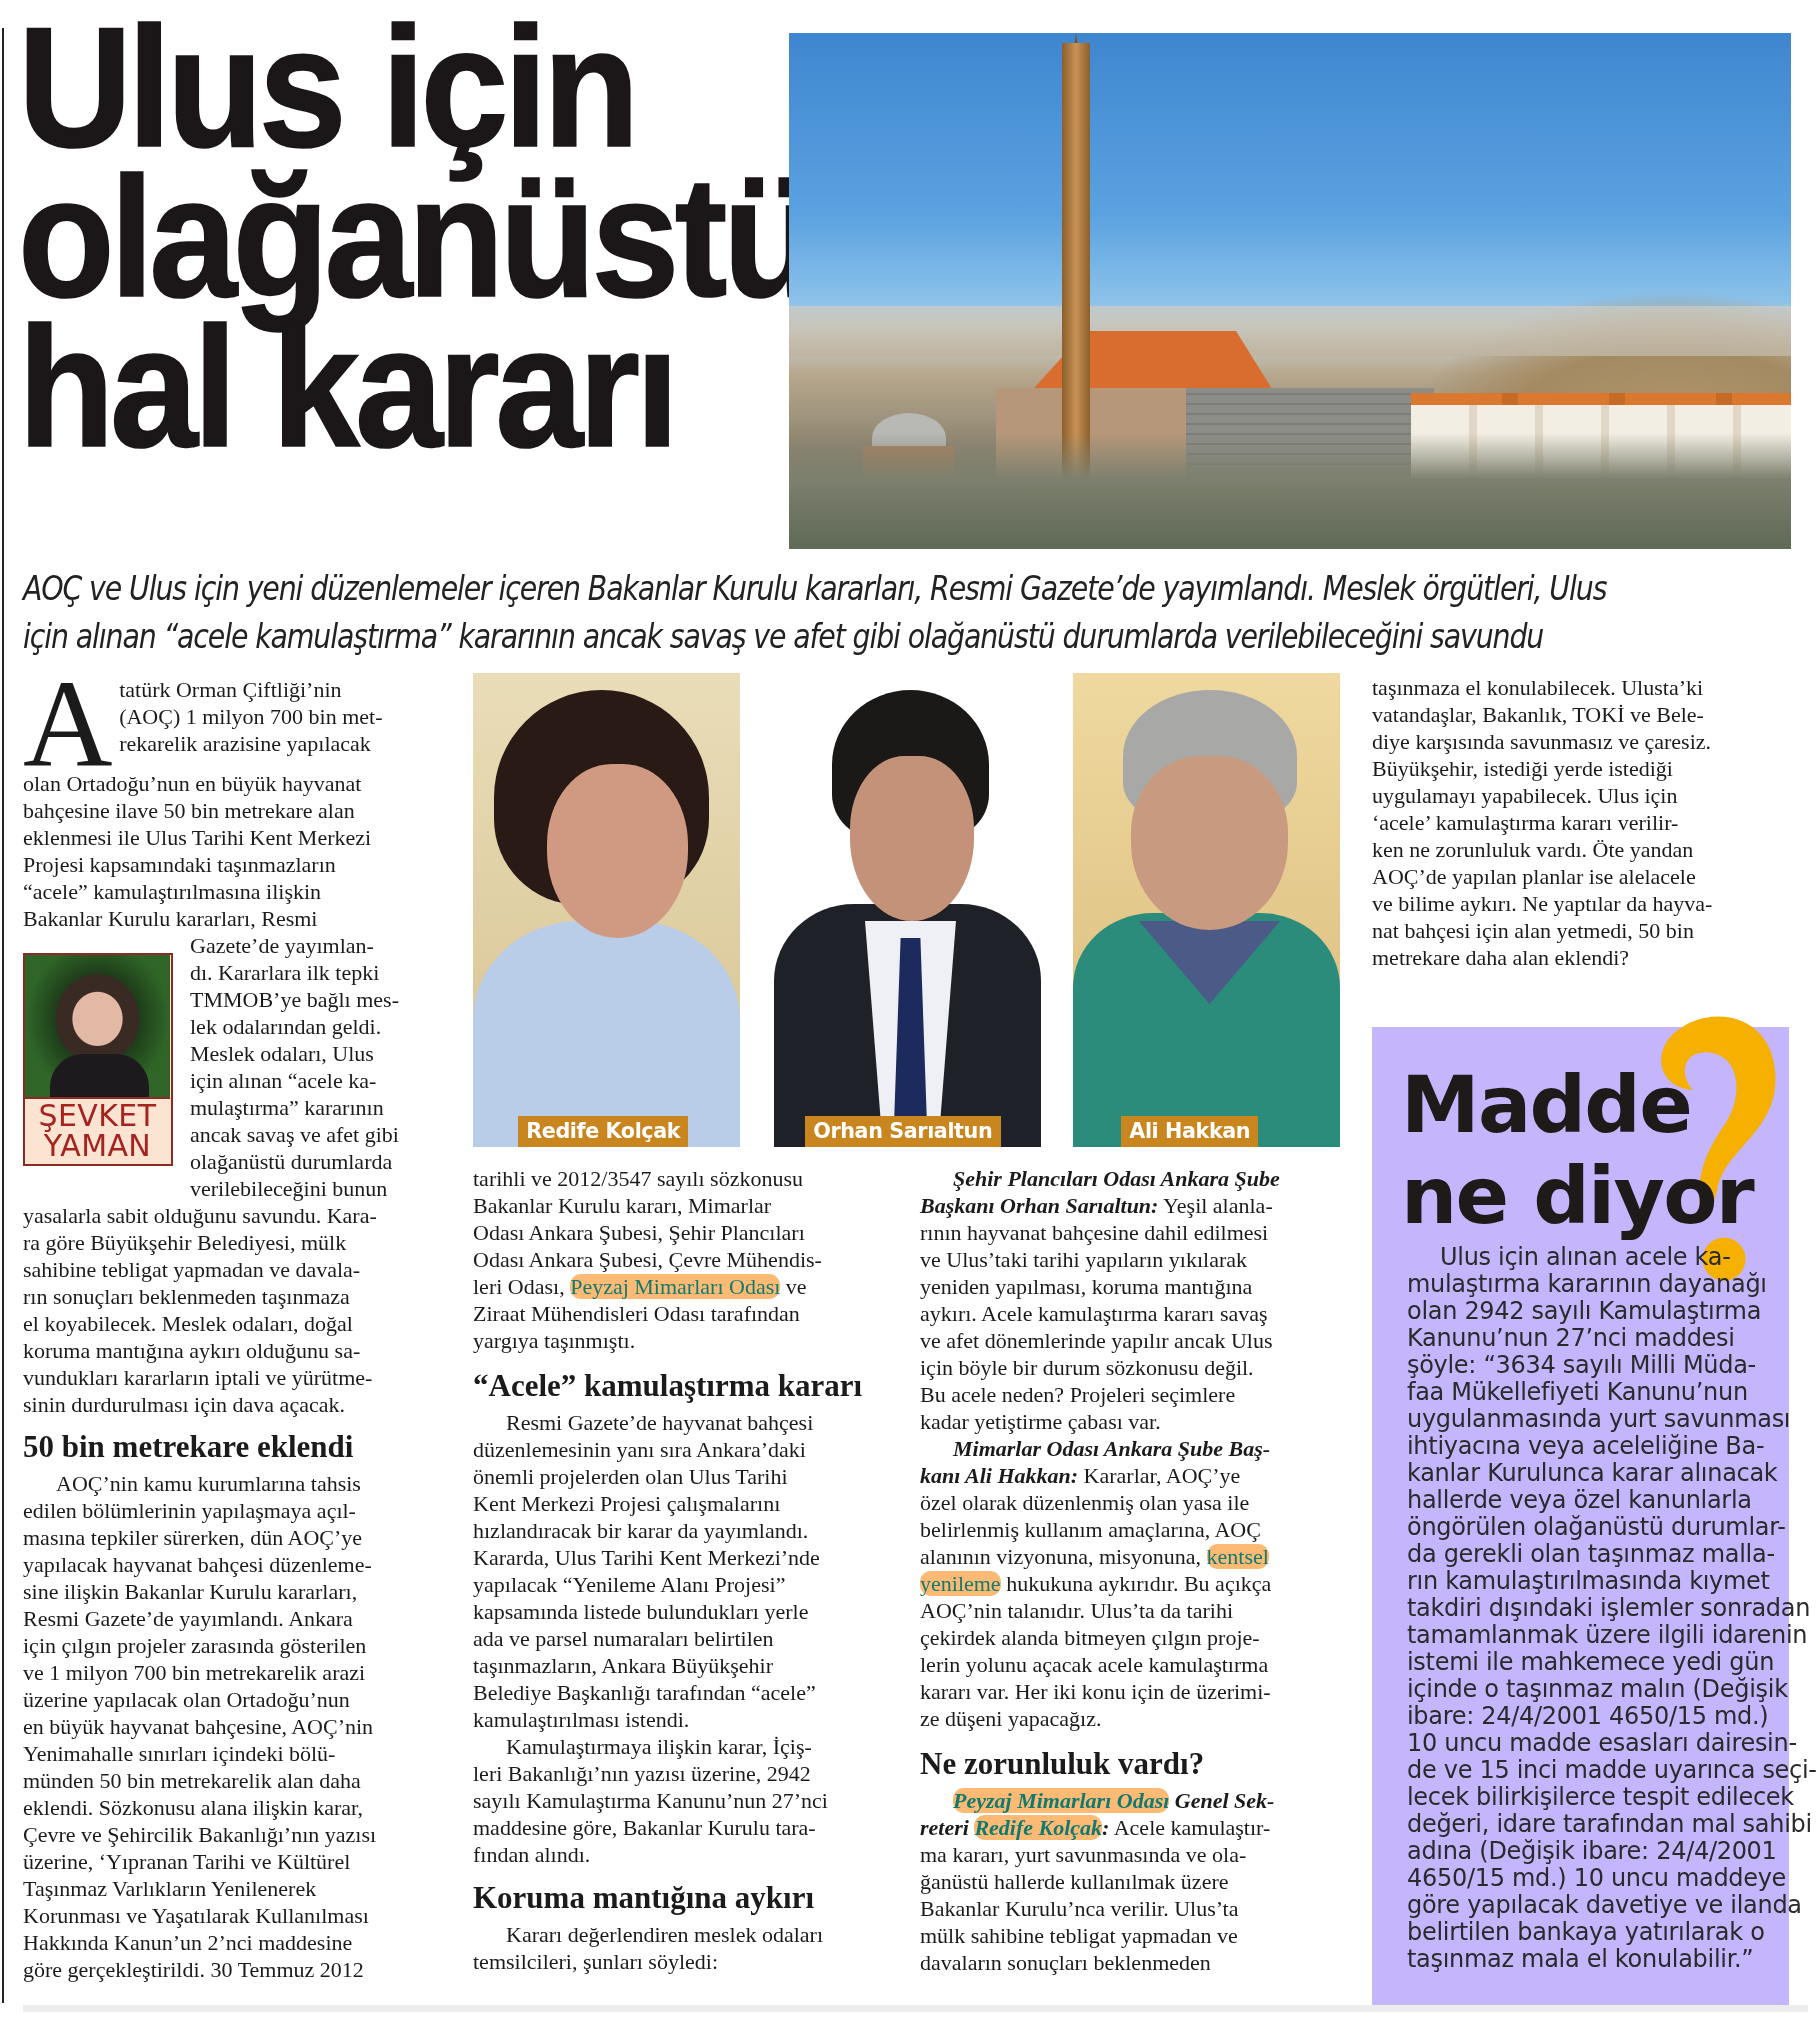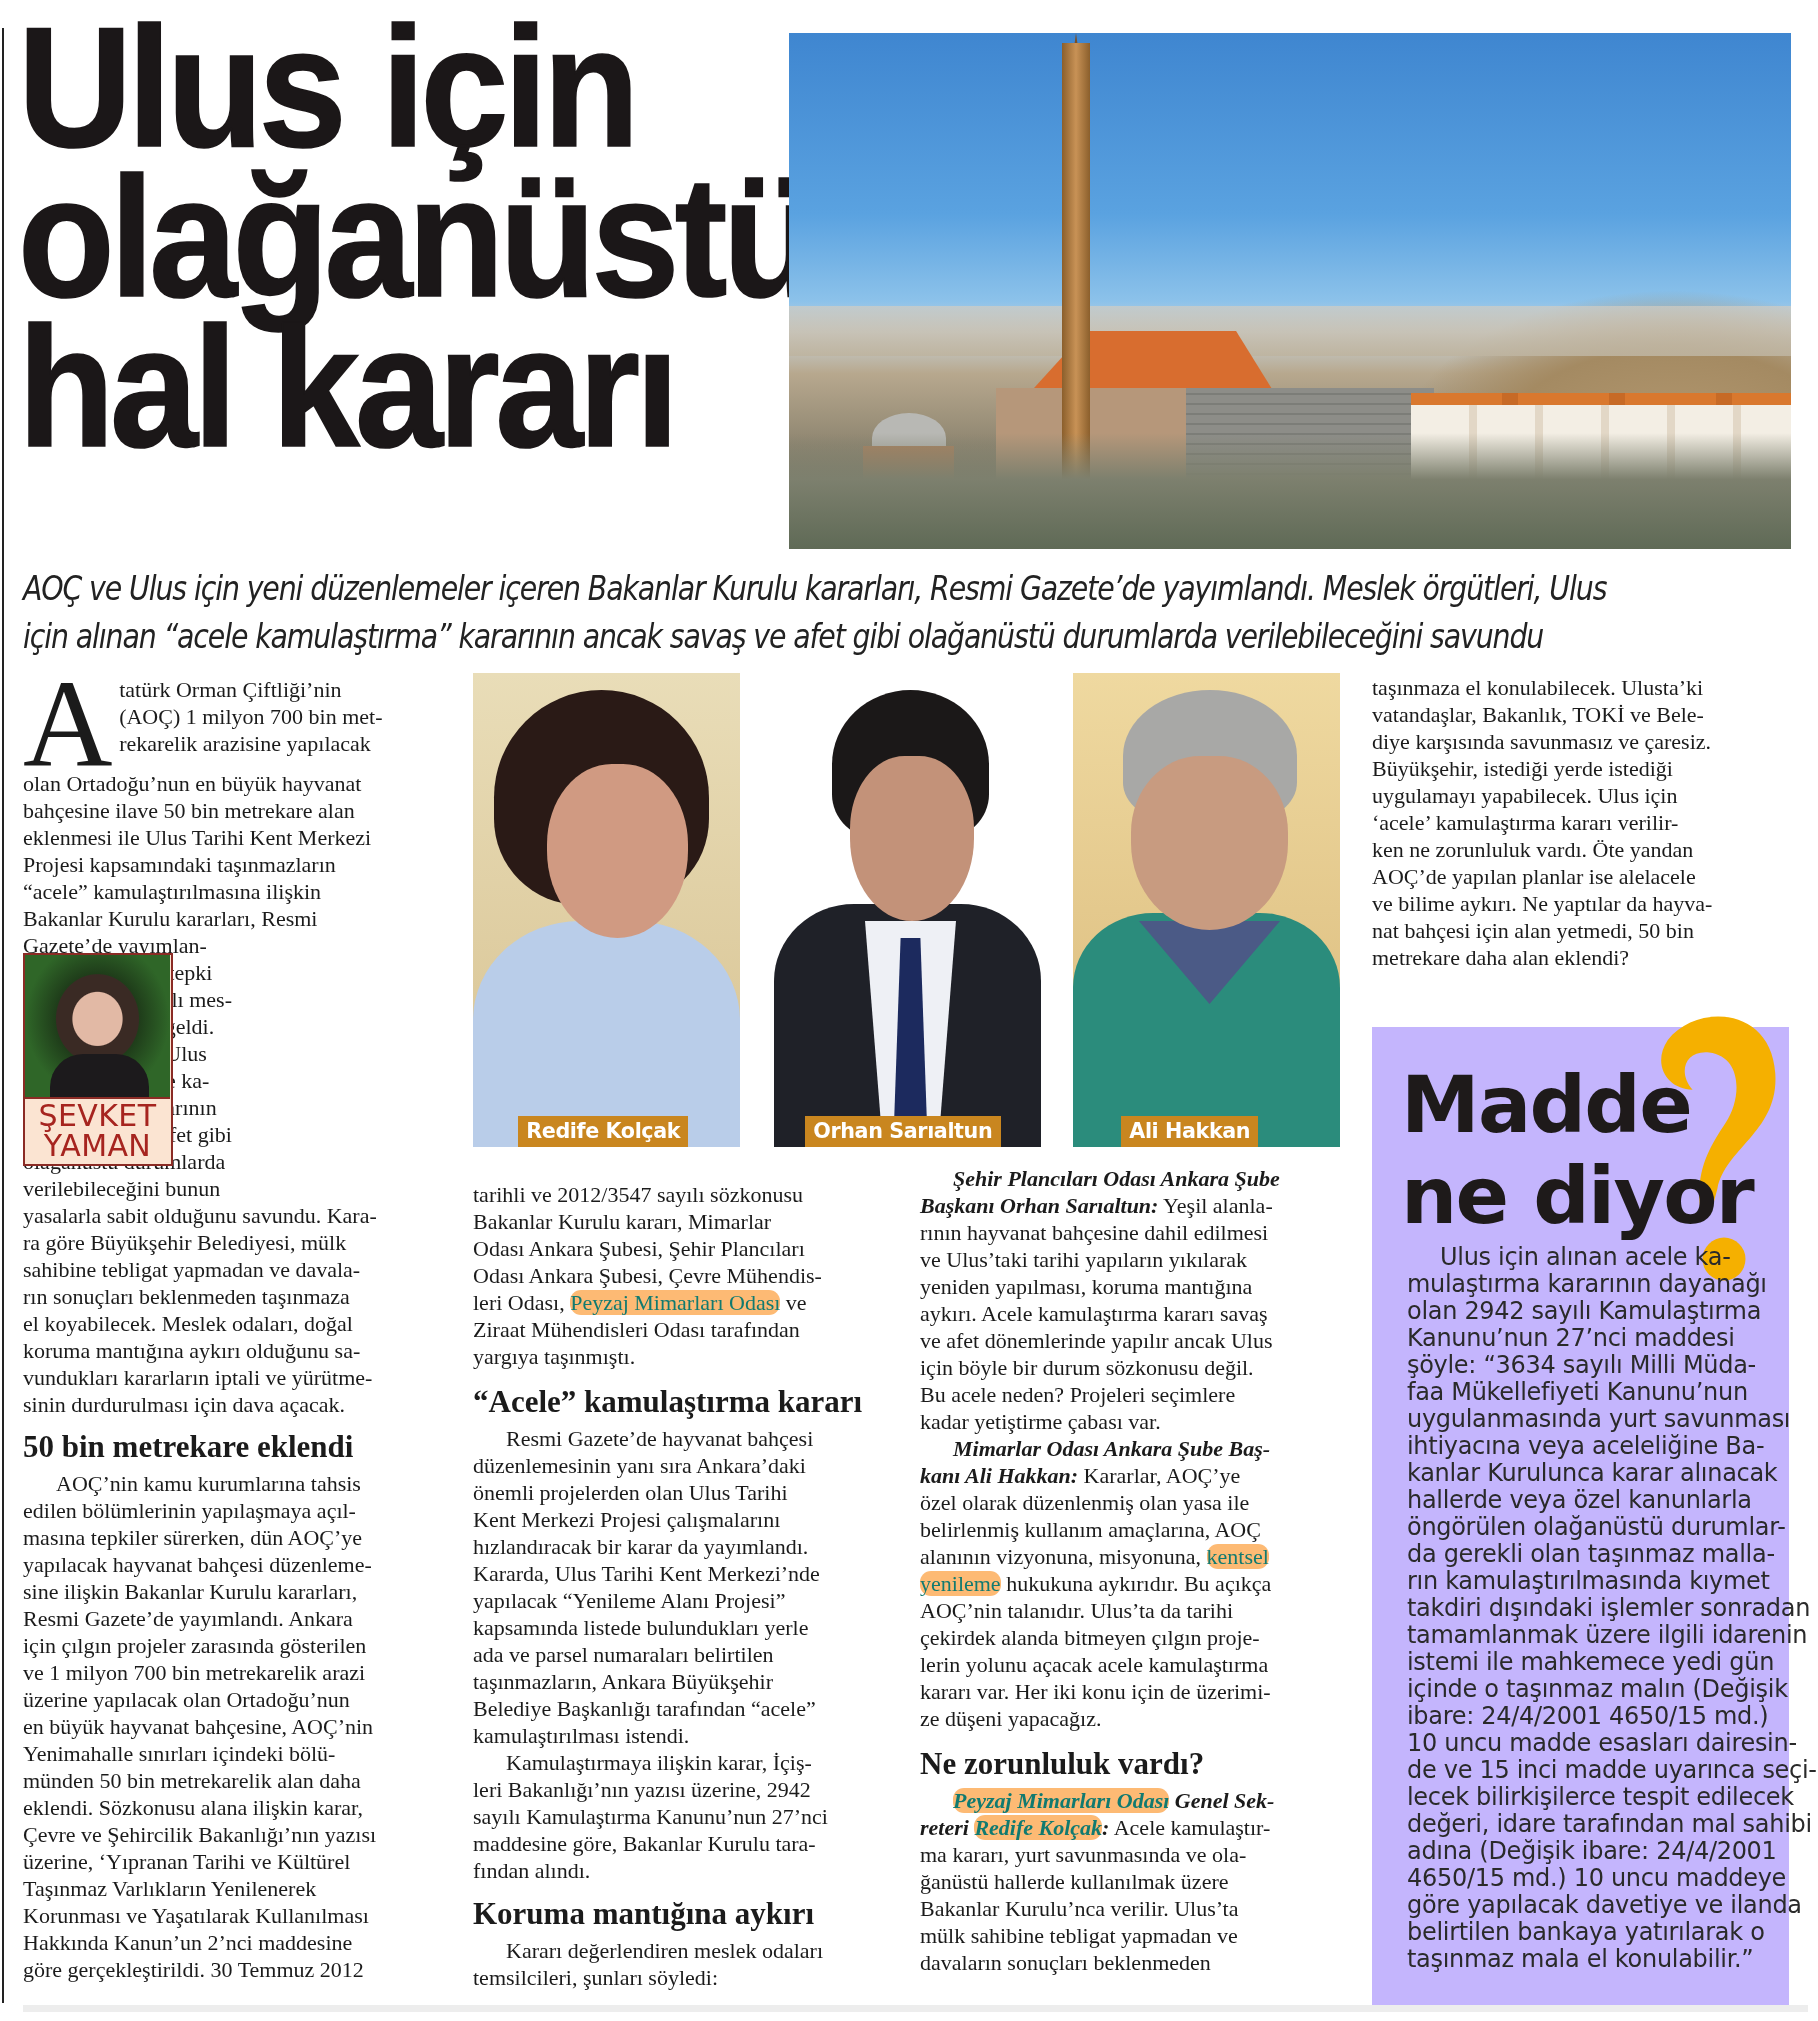--- a/index.html
+++ b/index.html
@@ -110,21 +110,21 @@
   <span class="line">tatürk Orman Çiftliği’nin</span>
   <span class="line">(AOÇ) 1 milyon 700 bin met-</span>
   <span class="line">rekarelik arazisine yapılacak</span>
   <div style="clear:both"></div>
   <span class="line">olan Ortadoğu’nun en büyük hayvanat</span>
   <span class="line">bahçesine ilave 50 bin metrekare alan</span>
   <span class="line">eklenmesi ile Ulus Tarihi Kent Merkezi</span>
   <span class="line">Projesi kapsamındaki taşınmazların</span>
   <span class="line">“acele” kamulaştırılmasına ilişkin</span>
   <span class="line">Bakanlar Kurulu kararları, Resmi</span>
-  <div style="">
+  <div style="padding-left:167px;">
     <span class="line">Gazete’de yayımlan-</span>
     <span class="line">dı. Kararlara ilk tepki</span>
     <span class="line">TMMOB’ye bağlı mes-</span>
     <span class="line">lek odalarından geldi.</span>
     <span class="line">Meslek odaları, Ulus</span>
     <span class="line">için alınan “acele ka-</span>
     <span class="line">mulaştırma” kararının</span>
     <span class="line">ancak savaş ve afet gibi</span>
     <span class="line">olağanüstü durumlarda</span>
     <span class="line">verilebileceğini bunun</span>
@@ -184,21 +184,21 @@
   <div class="caption" style="left:31px;">Orhan Sarıaltun</div>
 </div>
 <div class="portrait p3">
   <div class="body"></div>
   <div class="collar"></div>
   <div class="hair"></div>
   <div class="face"></div>
   <div class="caption" style="left:48px;">Ali Hakkan</div>
 </div>
 
-<div class="col" style="left:473px; top:1165px; width:430px;margin-top:16px;">
+<div class="col" style="left:473px; top:1165px; width:430px;">
   <span class="line">tarihli ve 2012/3547 sayılı sözkonusu</span>
   <span class="line">Bakanlar Kurulu kararı, Mimarlar</span>
   <span class="line">Odası Ankara Şubesi, Şehir Plancıları</span>
   <span class="line">Odası Ankara Şubesi, Çevre Mühendis-</span>
   <span class="line"><span>leri Odası, </span><span class="hl">Peyzaj Mimarları Odası</span><span> ve</span></span>
   <span class="line">Ziraat Mühendisleri Odası tarafından</span>
   <span class="line">yargıya taşınmıştı.</span>
   <div class="subhead" style="margin-top:11.6px;">“Acele” kamulaştırma kararı</div>
   <span class="line indent">Resmi Gazete’de hayvanat bahçesi</span>
   <span class="line">düzenlemesinin yanı sıra Ankara’daki</span>

